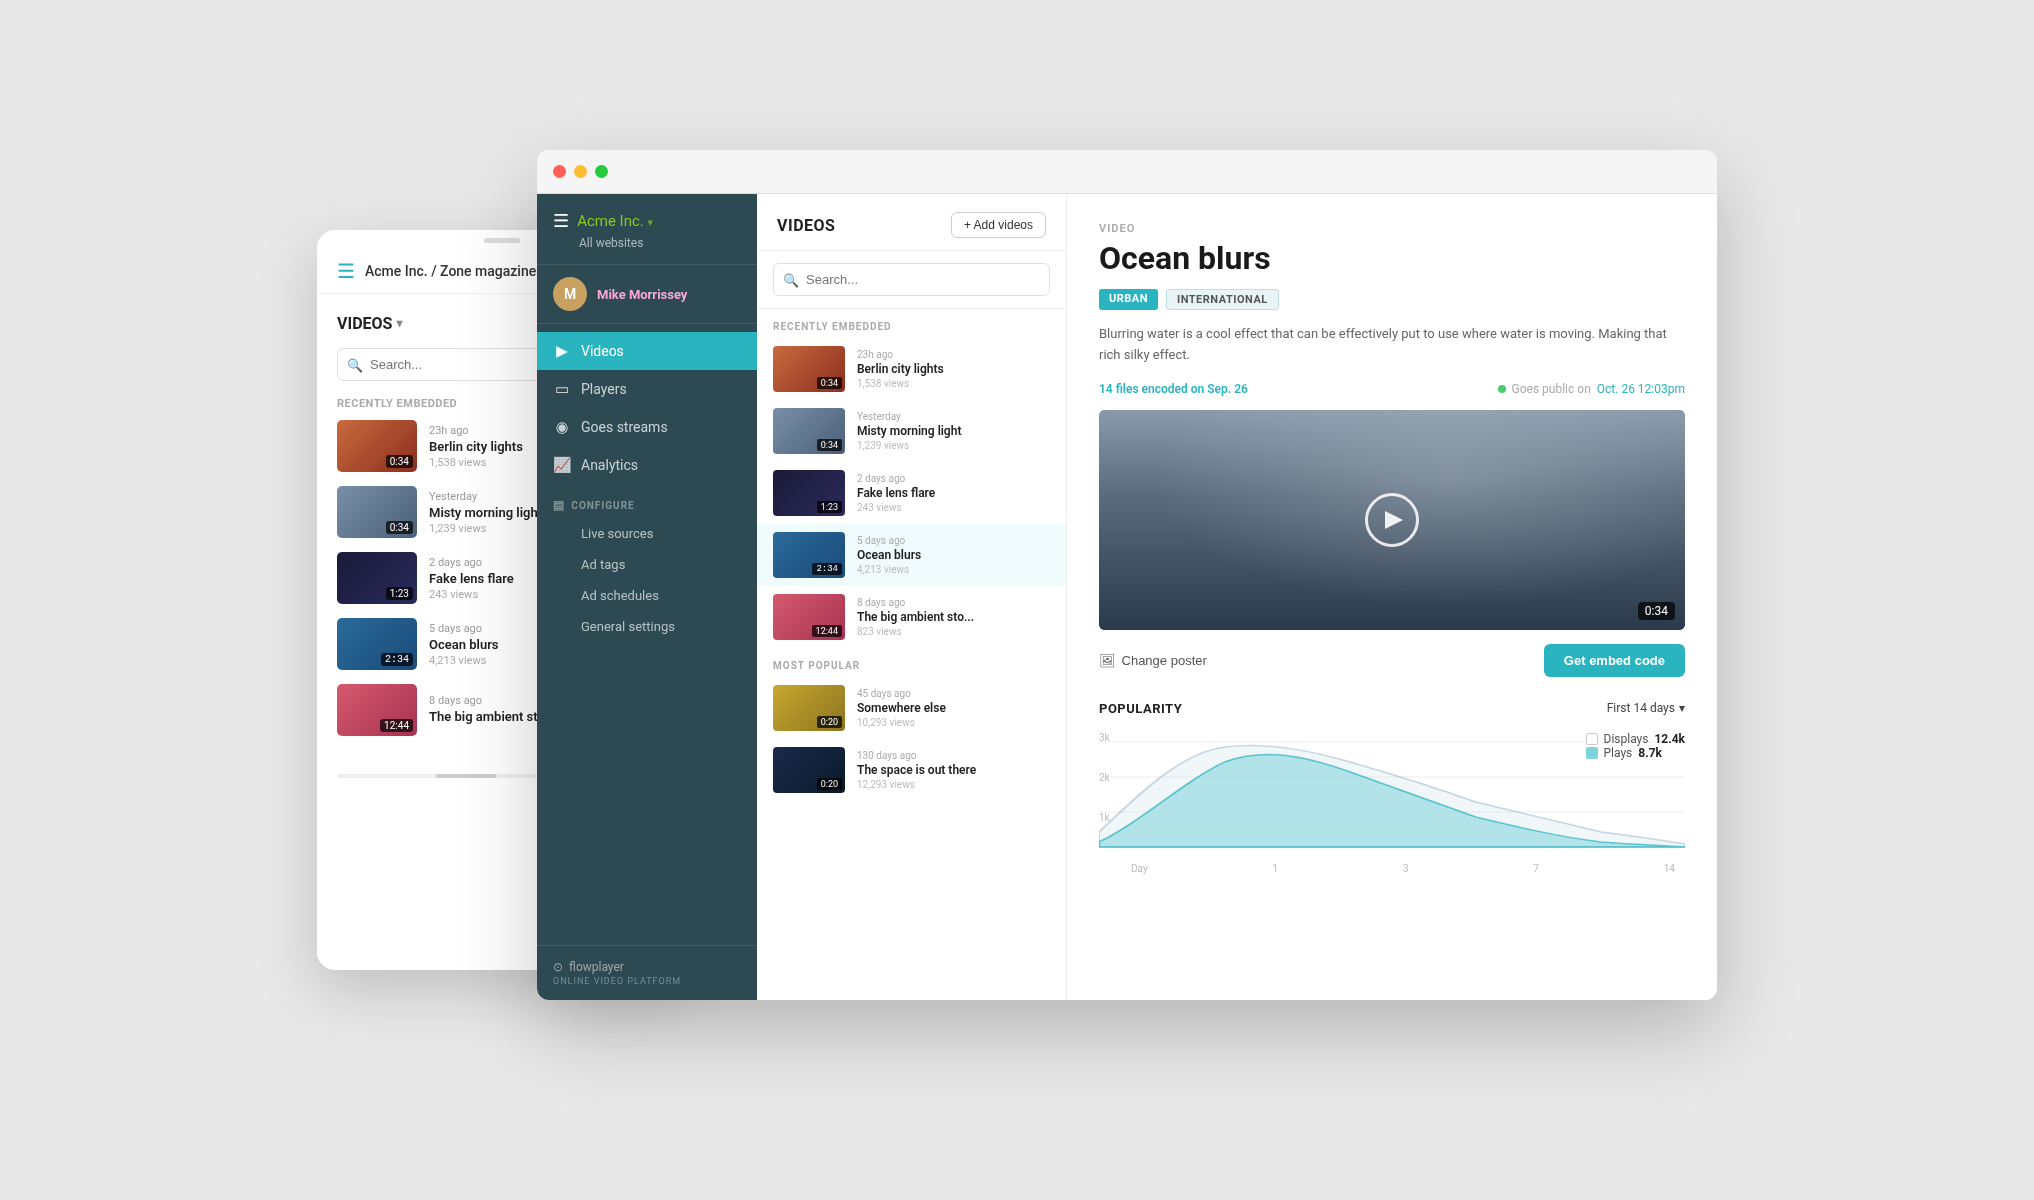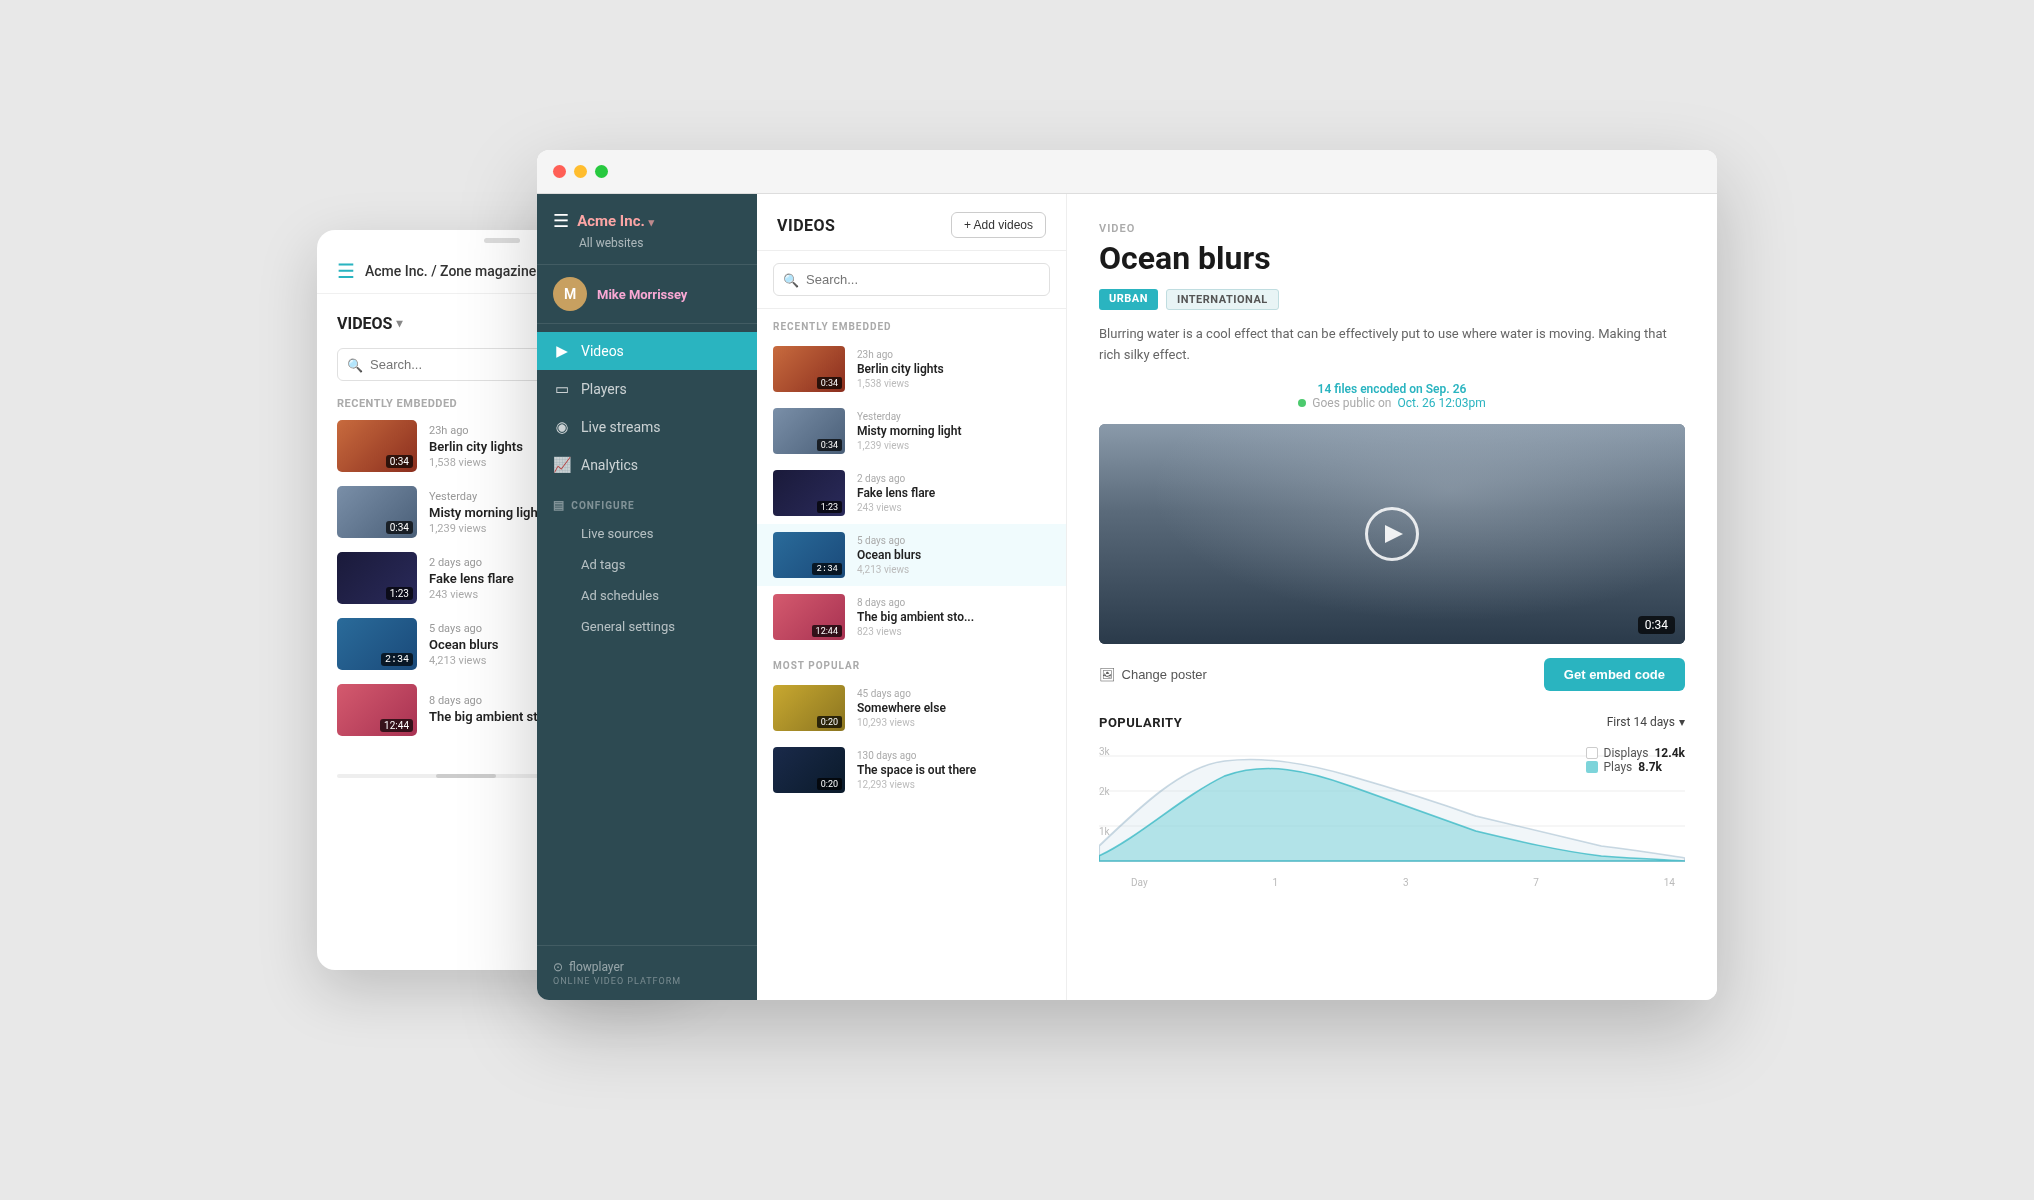--- a/index.html
+++ b/index.html
@@ -233,22 +233,22 @@
       margin-bottom: 6px;
     }
     .sidebar-menu-btn {
       color: #fff;
       font-size: 18px;
       cursor: pointer;
       line-height: 1;
     }
     .sidebar-brand {
       font-size: 15px;
-      font-weight: 700;
-      color: #fca5a5;
+      font-weight: 400;
+      color: #84cc16;
     }
     .sidebar-brand-sub {
       font-size: 12px;
       color: rgba(255,255,255,0.6);
       padding-left: 26px;
     }
     .sidebar-user {
       display: flex;
       align-items: center;
       gap: 10px;
@@ -485,24 +485,23 @@
     .tag-urban { background: #2ab4c0; color: #fff; }
     .tag-international { background: #e8f4f5; color: #555; border: 1px solid #c0dde0; }
     .detail-description {
       font-size: 13px;
       color: #666;
       line-height: 1.6;
       margin-bottom: 16px;
     }
     .detail-meta-row {
       display: flex;
-      align-items: center;
+      align-items: flex-start;
       justify-content: space-between;
       margin-bottom: 14px;
-      flex-direction: column;
     }
     .detail-files {
       font-size: 12px;
       color: #aaa;
     }
     .detail-files span { color: #2ab4c0; font-weight: 600; }
     .detail-goes-public {
       font-size: 12px;
       color: #aaa;
       display: flex;
@@ -783,21 +782,21 @@
           <div class="sidebar-nav-item active">
             <span class="sidebar-nav-icon">▶</span>
             <span>Videos</span>
           </div>
           <div class="sidebar-nav-item">
             <span class="sidebar-nav-icon">▭</span>
             <span>Players</span>
           </div>
           <div class="sidebar-nav-item">
             <span class="sidebar-nav-icon">◉</span>
-            <span>Live streams</span>
+            <span>Goes streams</span>
           </div>
           <div class="sidebar-nav-item">
             <span class="sidebar-nav-icon">📈</span>
             <span>Analytics</span>
           </div>
           <div class="sidebar-section-label">
             <span class="sidebar-section-label-icon">▤</span>
             <span>CONFIGURE</span>
           </div>
           <div class="sidebar-sub-item">Live sources</div>

